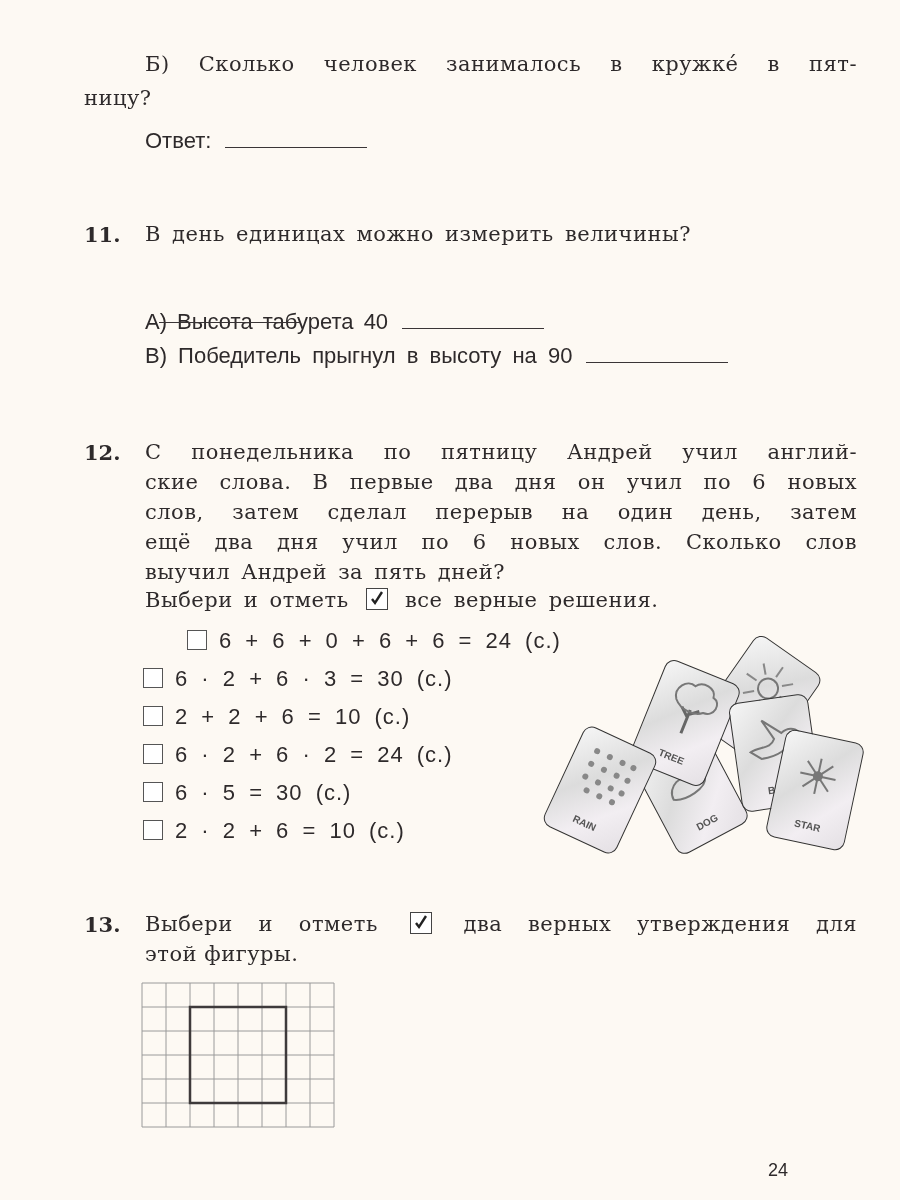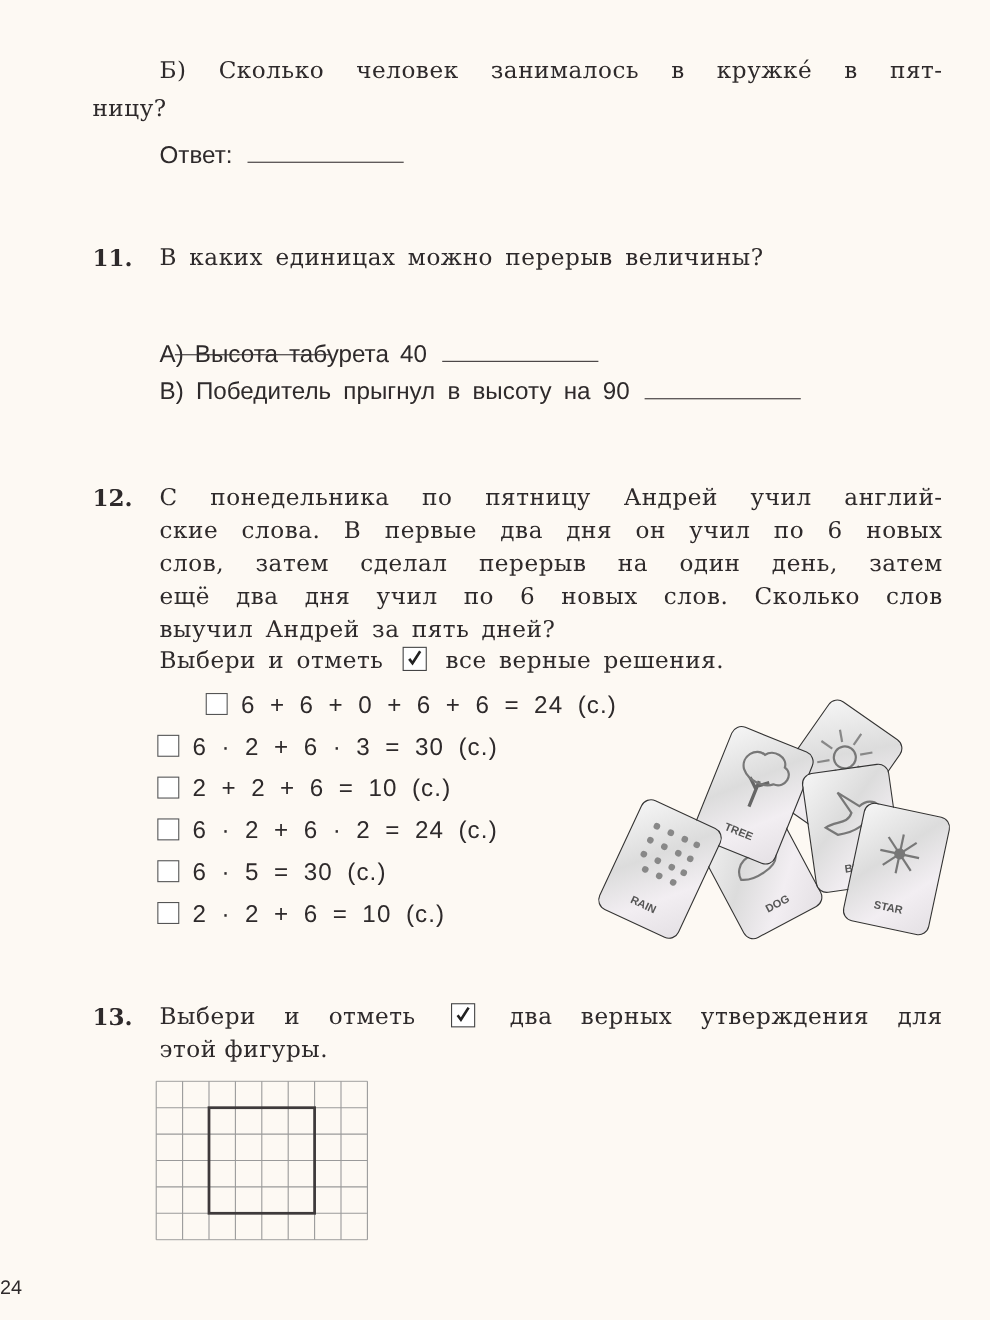--- a/index.html
+++ b/index.html
@@ -16,33 +16,33 @@
   .line { display: inline-block; border-bottom: 1.5px solid #3a3536; vertical-align: baseline; height: 1px; margin-left: 14px; }
   .jline { text-align: justify; text-align-last: justify; width: 712px; }
   .cb { display: inline-block; width: 18px; height: 18px; border: 1.5px solid #555; background: #fff; vertical-align: -2px; margin-right: 12px; }
   .cbmark { display: inline-block; width: 20px; height: 20px; border: 1.5px solid #444; background:#fff; vertical-align: -3px; position: relative; margin: 0 6px; }
   .cbmark svg { position: absolute; left: 2px; top: 1px; }
   .opt { position: absolute; left: 143px; font-family: "Liberation Sans", sans-serif; font-size: 22px; word-spacing: 6px; letter-spacing: 1px; }
   .grid { position: absolute; left: 141px; top: 982px; }
   .card { position: absolute; width: 78px; height: 108px; border: 1.5px solid #333; border-radius: 10px;
           background: linear-gradient(135deg,#f6f6f6 0%,#dcdcdc 40%,#f2eef2 70%,#e4e0e4 100%); }
   .card-label { position: absolute; bottom: 12px; width: 100%; text-align: center; font-family: "Liberation Sans", sans-serif; font-weight: bold; font-size: 10px; color: #555; }
-  .page-num { position: absolute; top: 1160px; left: 0; width: 788px; text-align: left; font-family: "Liberation Sans", sans-serif; font-size: 18px; }
+  .page-num { position: absolute; top: 1160px; left: 0; width: 788px; text-align: right; font-family: "Liberation Sans", sans-serif; font-size: 18px; }
 </style>
 </head>
 <body>
 
 <div class="abs serif jline" style="left:145px; top:52px;">Б) Сколько человек занималось в кружке́ в пят-</div>
 <div class="abs serif" style="left:84px; top:86px;">ницу?</div>
 <div class="abs sans" style="left:145px; top:128px;">
   <span>Ответ:</span><span class="line" style="width:142px;"></span>
 </div>
 
 <div class="qnum" style="top:222px;">11.</div>
-<div class="abs serif" style="left:145px; top:222px; word-spacing:4px;">В каких единицах можно перерыв величины?</div>
+<div class="abs serif" style="left:145px; top:222px; word-spacing:4px;">В день единицах можно измерить величины?</div>
 <div class="abs sans" style="left:145px; top:264px; word-spacing:4px;margin-top:45px;">
   <span>А) Высота табурета 40</span><span class="line" style="width:142px;"></span>
 </div>
 <div class="abs sans" style="left:145px; top:303px; word-spacing:4px;">
   <span class="line" style="width:142px;"></span>
 </div>
 <div class="abs sans" style="left:145px; top:343px; word-spacing:5px;">
   <span>В) Победитель прыгнул в высоту на 90</span><span class="line" style="width:142px;"></span>
 </div>
 

